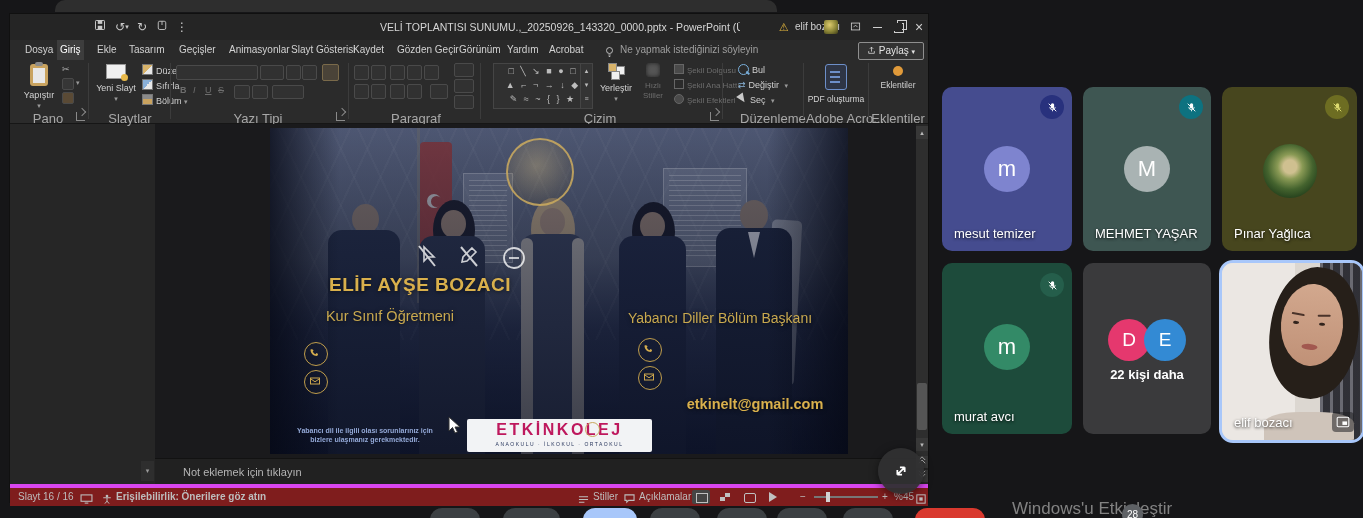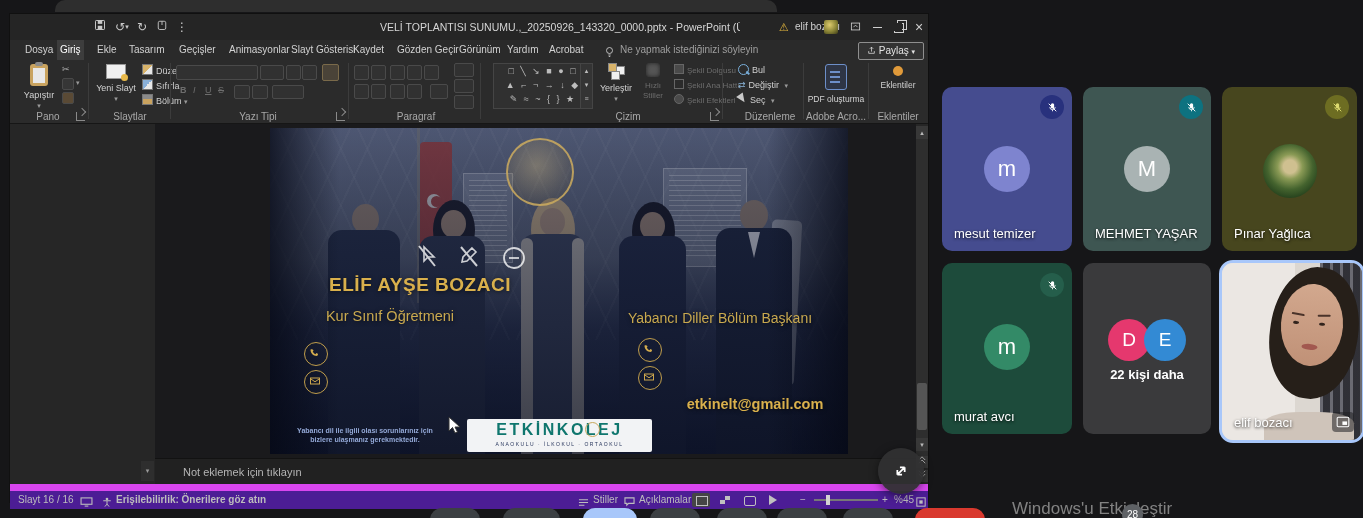--- a/index.html
+++ b/index.html
@@ -30,21 +30,21 @@
   .tabrow{position:absolute;left:0;top:26px;width:918px;height:20px;background:#2a2a2a;}
   .tab{position:absolute;top:0;height:20px;line-height:20px;font-size:10px;color:#d2d2d2;
        padding:0 3px;white-space:nowrap;}
   .tab.active{background:#3d3d3d;color:#fff;}
   .tellme{position:absolute;top:0;height:20px;line-height:20px;font-size:10px;color:#9f9f9f;white-space:nowrap;}
   .share-btn{position:absolute;left:848px;top:2px;width:64px;height:16px;border:1px solid #8f8f8f;
              background:#333;border-radius:2px;font-size:10px;color:#e4e4e4;line-height:16px;text-align:center;}
 
   .ribbon{position:absolute;left:0;top:46px;width:918px;height:63px;background:#2b2b2b;
           border-bottom:1px solid #161616;}
-  .rgroup-label{position:absolute;top:51px;height:11px;font-size:10px;color:#a8a8a8;
+  .rgroup-label{position:absolute;top:51px;height:11px;font-size:13px;color:#a8a8a8;
                 text-align:center;white-space:nowrap;}
   .rdiv{position:absolute;top:3px;width:1px;height:56px;background:#3c3c3c;}
   .rbtn{position:absolute;font-size:9px;color:#d2d2d2;text-align:center;}
   .rbtn .cap{display:block;margin-top:2px;line-height:10px;}
   .rsmall{position:absolute;font-size:9px;color:#cfcfcf;white-space:nowrap;line-height:12px;}
   .dim{color:#6d6d6d !important;}
   .dimbox{position:absolute;border:1px solid #4a4a4a;border-radius:2px;background:#313131;}
   .minisq{position:absolute;width:12px;height:12px;border:1px solid #4a4a4a;background:#363636;border-radius:2px;}
   .gallery{position:absolute;left:483px;top:3px;width:98px;height:44px;border:1px solid #454545;
            background:#303030;font-size:9px;color:#bdbdbd;line-height:14px;text-align:center;
@@ -142,29 +142,29 @@
   .head{position:absolute;border-radius:50%;}
   .body{position:absolute;border-radius:14px 14px 0 0;}
   .hairs{position:absolute;border-radius:50%;}
   .frame{position:absolute;background:rgba(225,230,240,.20);border:1px solid rgba(255,255,255,.35);}
   .frame::after{content:"";position:absolute;inset:6px 5px;background:
      repeating-linear-gradient(rgba(255,255,255,.35) 0 1px,transparent 1px 5px);}
   .contact-ic{position:absolute;width:22px;height:22px;border:1.5px solid rgba(210,171,78,.9);
               border-radius:50%;}
   .banner{position:absolute;left:197px;top:291px;width:185px;height:33px;background:#f2f3f5;
           border-radius:2px;text-align:center;}
-  .banner .lg{font-size:16px;font-weight:bold;letter-spacing:2.5px;color:#0f766e;line-height:22px;}
+  .banner .lg{font-size:16px;font-weight:bold;letter-spacing:2.5px;color:#be185d;line-height:22px;}
   .banner .sb{font-size:5px;letter-spacing:1.5px;color:#27355c;line-height:6px;}
   .ov-ic{position:absolute;opacity:.78;}
 
   
   .notesbar{position:absolute;left:145px;top:444px;width:761px;height:26px;background:#212121;
             border-top:1px solid #121212;font-size:11px;color:#b5b5b5;line-height:26px;}
-  .statusbar{position:absolute;left:0;top:470px;width:918px;height:18px;background:#4c1d95;
-             border-top:7px solid #d946ef;font-size:10px;color:#bdbdbd;}
+  .statusbar{position:absolute;left:0;top:470px;width:918px;height:18px;background:#7f1d1d;
+             border-top:4px solid #d946ef;font-size:10px;color:#bdbdbd;}
   .st{position:absolute;top:0;height:18px;line-height:18px;white-space:nowrap;}
   .viewbtn{position:absolute;top:2px;width:18px;height:14px;border-radius:2px;}
   .viewbtn.on{background:#454545;}
   .vb-ic{position:absolute;left:4px;top:3px;width:10px;height:8px;border:1px solid #c0c0c0;}
   .vb-grid{position:absolute;left:4px;top:3px;width:10px;height:8px;
            background:conic-gradient(#c0c0c0 0 25%,transparent 0 50%,#c0c0c0 0 75%,transparent 0);}
   .zoomtrack{position:absolute;top:8px;height:2px;background:#777;}
   .zoomthumb{position:absolute;top:4px;width:4px;height:10px;background:#d2d2d2;}
 
   
@@ -355,21 +355,21 @@
       <div class="rbtn dim" style="left:626px;top:3px;width:34px;font-size:8px;">
         <span class="blob"></span>
         <span class="cap">Hızlı Stiller</span>
       </div>
       <span class="rsmall dim" style="left:664px;top:4px;font-size:8px;">
         <span class="shape-row-ic"></span><span>Şekil Dolgusu</span></span>
       <span class="rsmall dim" style="left:664px;top:19px;font-size:8px;">
         <span class="shape-row-ic" style="background:none;"></span><span>Şekil Ana Hattı</span></span>
       <span class="rsmall dim" style="left:664px;top:34px;font-size:8px;">
         <span class="shape-row-ic" style="border-radius:50%;"></span><span>Şekil Efektleri</span></span>
-      <div class="rgroup-label" style="left:588px;width:60px;">Çizim</div>
+      <div class="rgroup-label" style="left:560px;width:60px;">Çizim</div>
       <span class="launcher" style="left:700px;top:52px;"></span>
       <div class="rdiv" style="left:712px;"></div>
 
       <span class="rsmall" style="left:728px;top:4px;">
         <span class="mag"></span><span>Bul</span></span>
       <span class="rsmall" style="left:728px;top:19px;">
         <span style="color:#8ab4d8;margin-right:3px;">⇄</span><span>Değiştir</span>
         <span style="font-size:7px;color:#9a9a9a;margin-left:3px;">▾</span></span>
       <span class="rsmall" style="left:728px;top:34px;">
         <span class="cursor-tri"></span><span>Seç</span>

